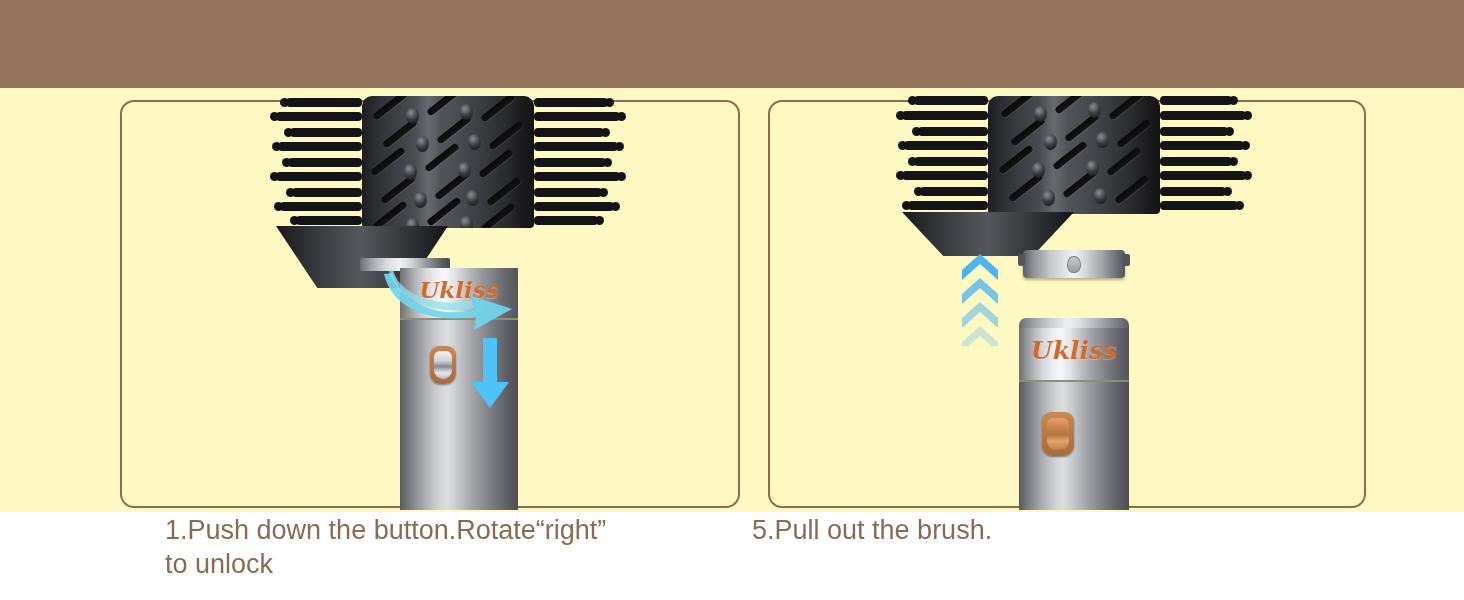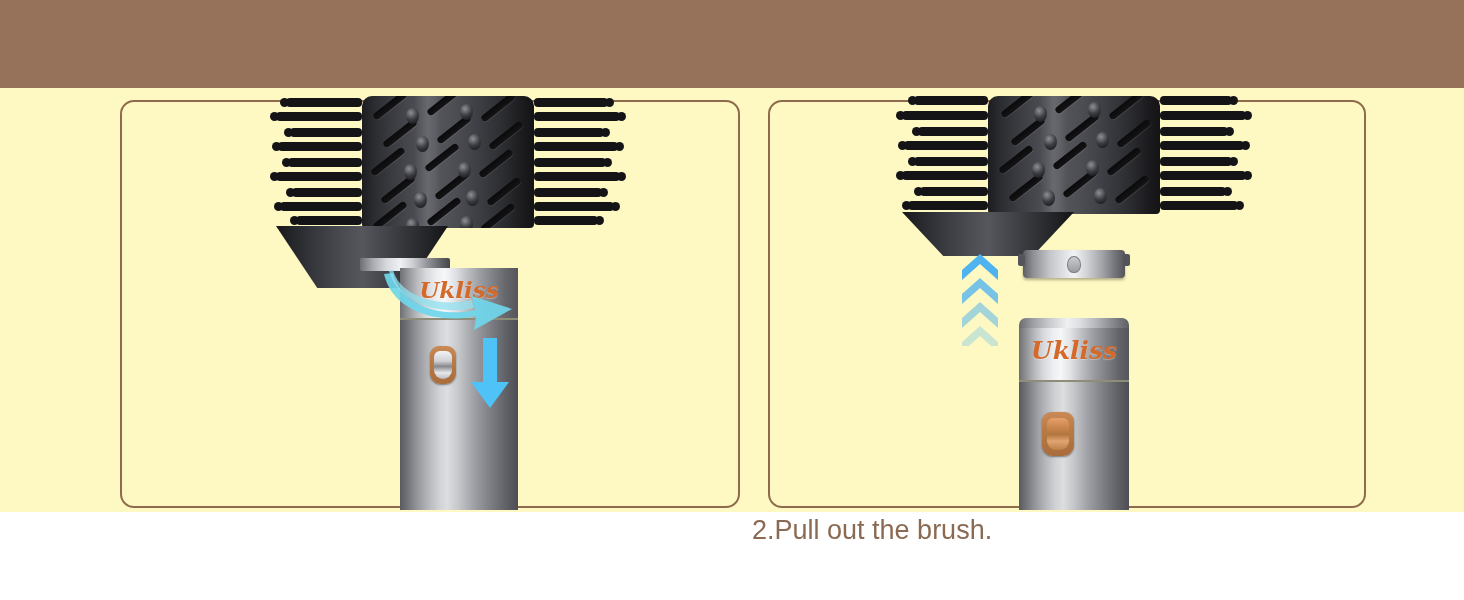--- a/index.html
+++ b/index.html
@@ -362,16 +362,18 @@
         <path d="M 4 44 L 22 28 L 40 44 L 40 54 L 22 38 L 4 54 Z" fill="#4fb3f0" opacity="0.78"></path>
         <path d="M 4 68 L 22 52 L 40 68 L 40 78 L 22 62 L 4 78 Z" fill="#4fb3f0" opacity="0.52"></path>
         <path d="M 4 92 L 22 76 L 40 92 L 40 102 L 22 86 L 4 102 Z" fill="#4fb3f0" opacity="0.30"></path>
       </svg>
     </div>
 
     <div class="sep-white" style="left:0; top:0; width:1464px; height:88px; background:#96725a;"></div>
     <div class="sep-white" style="left:0; top:512px; width:1464px; height:88px;"></div>
   </div>
 
-
-  <div class="caption" id="caption-right">2.Pull out the brush.</div>
+  <div class="caption" id="caption-left">1.Push down the button.Rotate“right”
+ to unlock</div>
+
+  <div class="caption" id="caption-right">5.Pull out the brush.</div>
 
 </div>
 
 </body></html>

